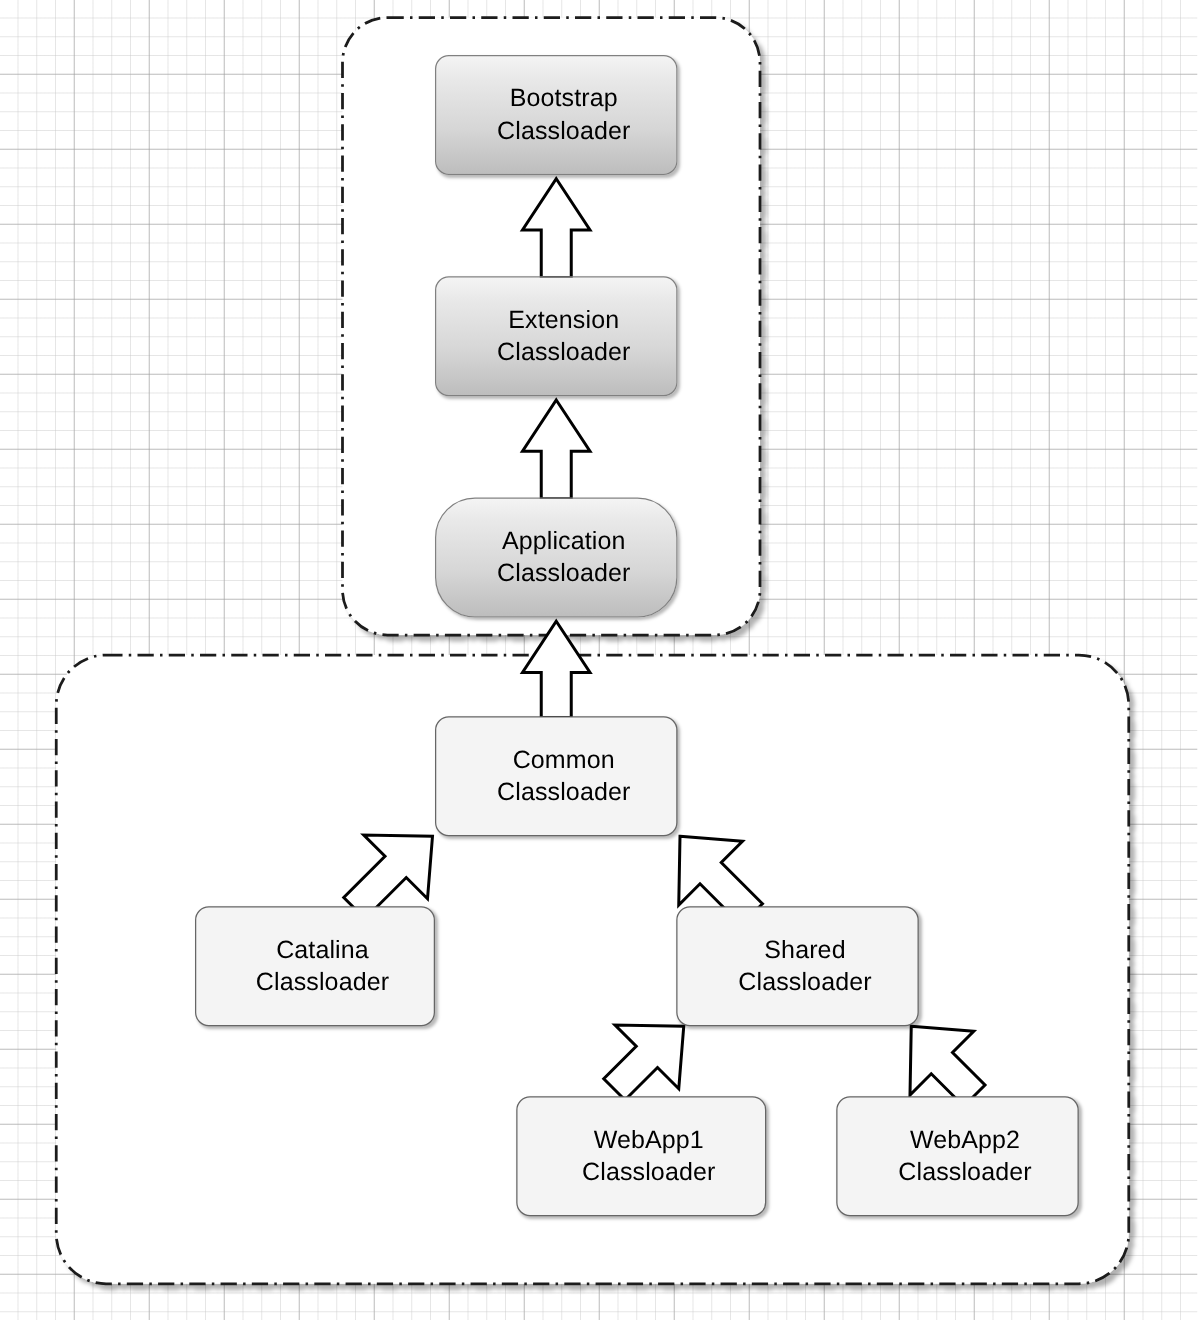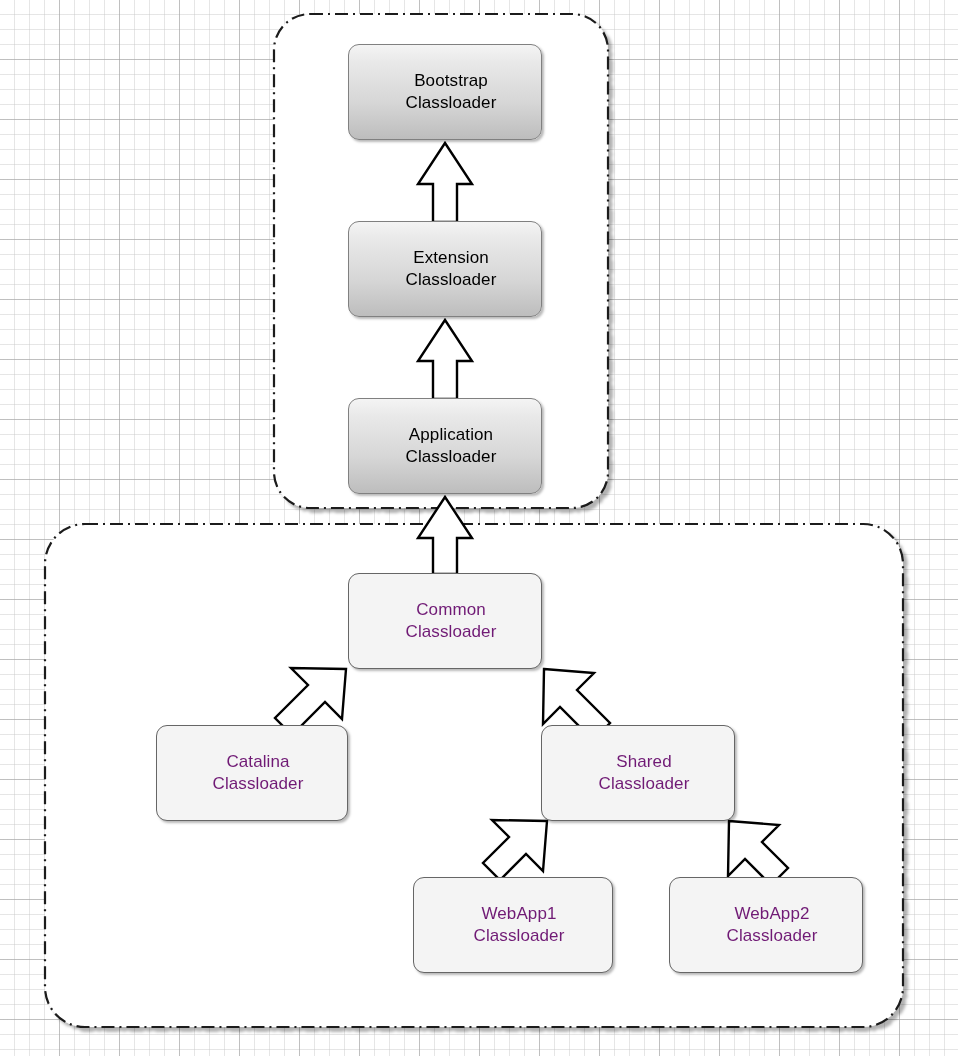--- a/index.html
+++ b/index.html
@@ -39,39 +39,39 @@
   }
   .node {
     position: absolute;
     box-sizing: border-box;
     border-radius: 11px;
     display: flex;
     align-items: center;
     justify-content: center;
     text-align: center;
     line-height: 1.32;
-    font-size: 17px;
+    font-size: 20px;
     color: #000000;
     letter-spacing: 0.1px;
     box-shadow: 2px 2px 2.5px rgba(0,0,0,0.28);
     padding-left: 12px;
   }
   .node .label {
     white-space: pre-line;
     display: block;
   }
   .node.shaded {
     background: linear-gradient(to bottom, #f4f4f4 0%, #e9e9e9 18%, #d6d6d6 62%, #bdbdbd 100%);
     border: 1.6px solid #808080;
     color: #000000;
   }
   .node.plain {
     background: #f4f4f4;
     border: 1.6px solid #666666;
-    color: #701a75;
+    color: #000000;
   }
 </style>
 </head>
 <body>
 
 <div id="canvas">
 
   <svg id="group-layer" width="958" height="1056" style="position:absolute;left:0;top:0;">
     <defs>
       <filter id="softshadow" x="-20%" y="-20%" width="150%" height="150%">
@@ -110,21 +110,21 @@
   <div class="node shaded" id="node-bootstrap" style="left:348px; top:44px; width:194px; height:96px;">
     <span class="label">Bootstrap
 Classloader</span>
   </div>
 
   <div class="node shaded" id="node-extension" style="left:348px; top:221px; width:194px; height:96px;">
     <span class="label">Extension
 Classloader</span>
   </div>
 
-  <div class="node shaded" id="node-application" style="left:348px; top:398px; width:194px; height:96px;">
+  <div class="node shaded" id="node-application" style="left:348px; top:398px; width:194px; height:96px;border-radius:32px;">
     <span class="label">Application
 Classloader</span>
   </div>
 
   <div class="node plain" id="node-common" style="left:348px; top:573px; width:194px; height:96px;">
     <span class="label">Common
 Classloader</span>
   </div>
 
   <div class="node plain" id="node-catalina" style="left:156px; top:725px; width:192px; height:96px;">

